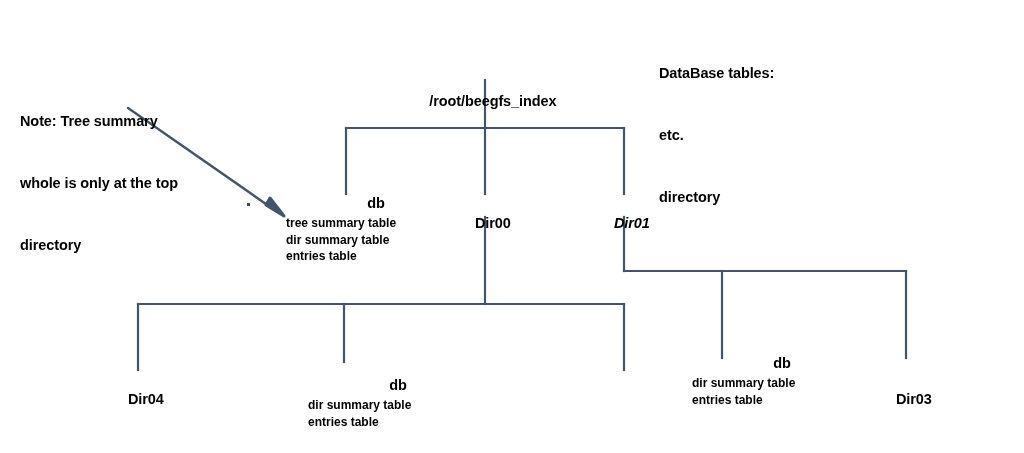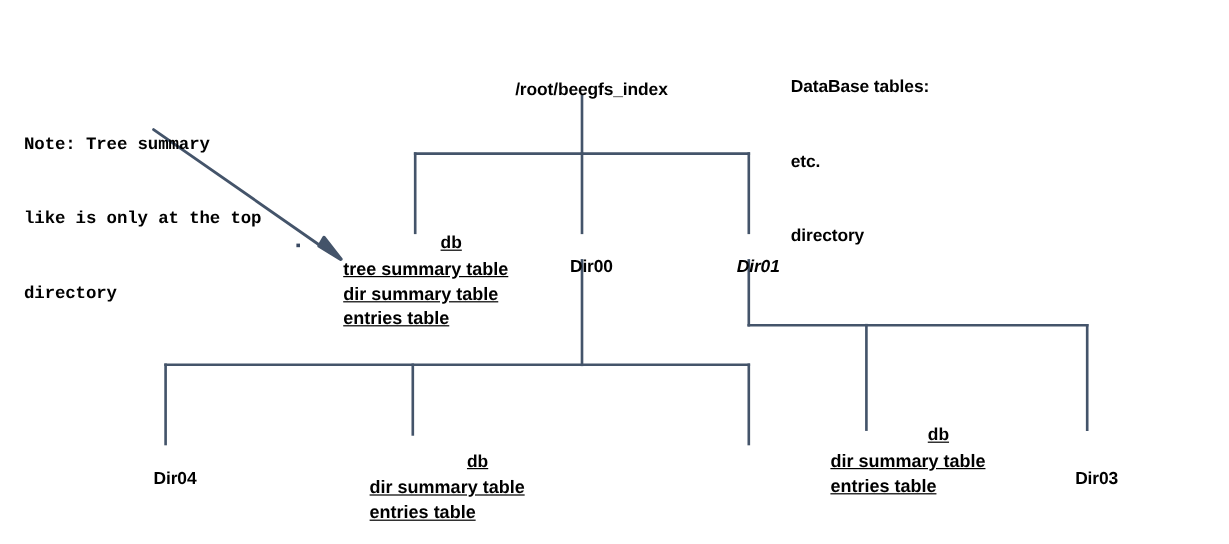--- a/index.html
+++ b/index.html
@@ -33,44 +33,42 @@
     white-space: pre;
     line-height: 1.30;
     letter-spacing: -0.1px;
   }
   .node-label {
     font-size: 14.5px;
     font-weight: bold;
     text-align: center;
   }
   .node-sub {
-    font-size: 15px;
+    font-size: 12px;
     font-weight: bold;
     line-height: 1.38;
   }
   .note-block {
     font-size: 14.5px;
     font-weight: bold;
     line-height: 1.42;
-    font-family: Liberation Mono, monospace;
   }
   .legend-block {
     font-size: 14.5px;
     font-weight: bold;
     line-height: 1.42;
   }
   .dot {
     position: absolute;
     width: 3px;
     height: 3px;
     background: #3a4a63;
   }
   .node-group {
     position: absolute;
-    text-decoration: underline;
   }
 </style>
 </head>
 <body>
 
 <div id="canvas">
 
   <svg id="edges" viewBox="0 0 1024 453" width="1024" height="453" xmlns="http://www.w3.org/2000/svg">
     <g stroke="#44546a" stroke-width="2.2" fill="none" stroke-linecap="square">
 
@@ -96,32 +94,32 @@
 
       <path d="M 128 108 L 276 211" stroke-width="2.4" stroke-linecap="round"></path>
     </g>
     <polygon points="284,216 266,205 270,198 284,216" fill="#44546a" stroke="#44546a" stroke-width="3" stroke-linejoin="round"></polygon>
   </svg>
 
   <div class="dot" style="left:247px; top:203px;"></div>
 
   <div class="txt note-block" style="left:20px; top:70px; width:250px;">
     <div>Note: Tree summary</div>
-    <div>like is only at the top</div>
+    <div>whole is only at the top</div>
     <div>directory</div>
   </div>
 
   <div class="txt legend-block" style="left:659px; top:22px; width:360px;">
     <div>DataBase tables:</div>
     <div>etc.</div>
     <div>directory</div>
     
   </div>
 
-  <div class="txt node-label" style="left:335px; top:47px; width:300px;">
+  <div class="txt node-label" style="left:335px; top:73px; width:300px;">
     <span>/root/beegfs_index</span>
   </div>
 
   <div class="node-group" style="left:286px; top:195px; width:180px;">
     <div class="node-label" style="text-align:center;">db</div>
     <div class="node-sub" style="margin-top:4px;">
       <div>tree summary table</div>
       <div>dir summary table</div>
       <div>entries table</div>
     </div>

